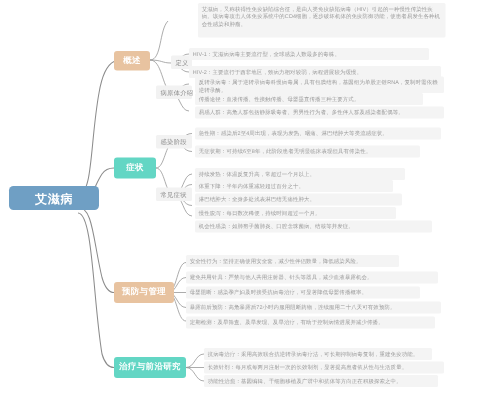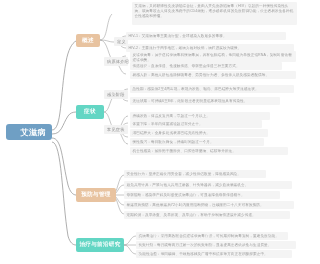--- a/index.html
+++ b/index.html
@@ -81,21 +81,21 @@
       <path d="M104,112 C110,112 110,95 116,95 M104,112 C110,112 110,130 116,130"></path>
       <path d="M116,95 C122,95 122,89 128,89 M116,95 C122,95 122,101 128,101"></path>
       <path d="M128,130 L116,130 M116,130 C122,130 122,116 128,116 M116,130 C122,130 122,123 128,123 M116,130 C122,130 122,137 128,137 M116,130 C122,130 122,144 128,144"></path>
 
       <path d="M112,195 C118,195 118,175 124,175 M112,195 C118,195 118,185 124,185 M124,195 L112,195 M112,195 C118,195 118,205 124,205 M112,195 C118,195 118,214 124,214"></path>
 
       <path d="M124,245 C130,245 130,236 136,236 M136,245 L124,245 M124,245 C130,245 130,254 136,254"></path>
     </g>
   </svg>
 
-  <div class="node root" style="left:6px;top:124px;width:46px;height:16px;justify-content:flex-end;">
+  <div class="node root" style="left:6px;top:124px;width:60px;height:16px;">
     <span>艾滋病</span>
   </div>
 
   <div class="node branch peach" style="left:76px;top:34px;width:24px;height:13px;">
     <span>概述</span>
   </div>
   <div class="node leaf multiline" style="left:132px;top:2px;width:165px;height:23px;">
     <span>艾滋病，又称获得性免疫缺陷综合征，是由人类免疫缺陷病毒（HIV）引起的一种慢性传染性疾病。该病毒攻击人体免疫系统中的CD4细胞，逐步破坏机体的免疫防御功能，使患者易发生各种机会性感染和肿瘤。</span>
   </div>
   <div class="node sub" style="left:114px;top:37px;width:14px;height:9px;">

